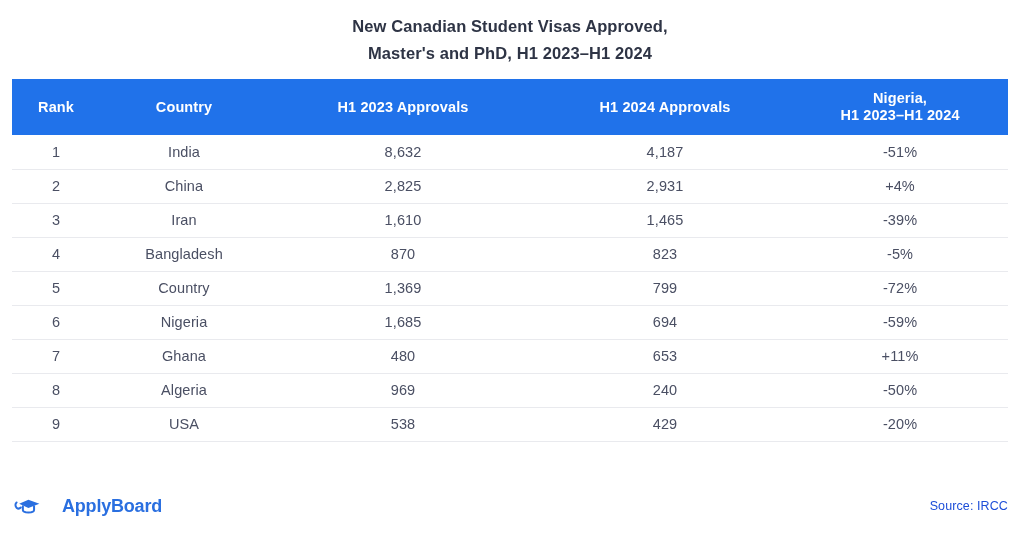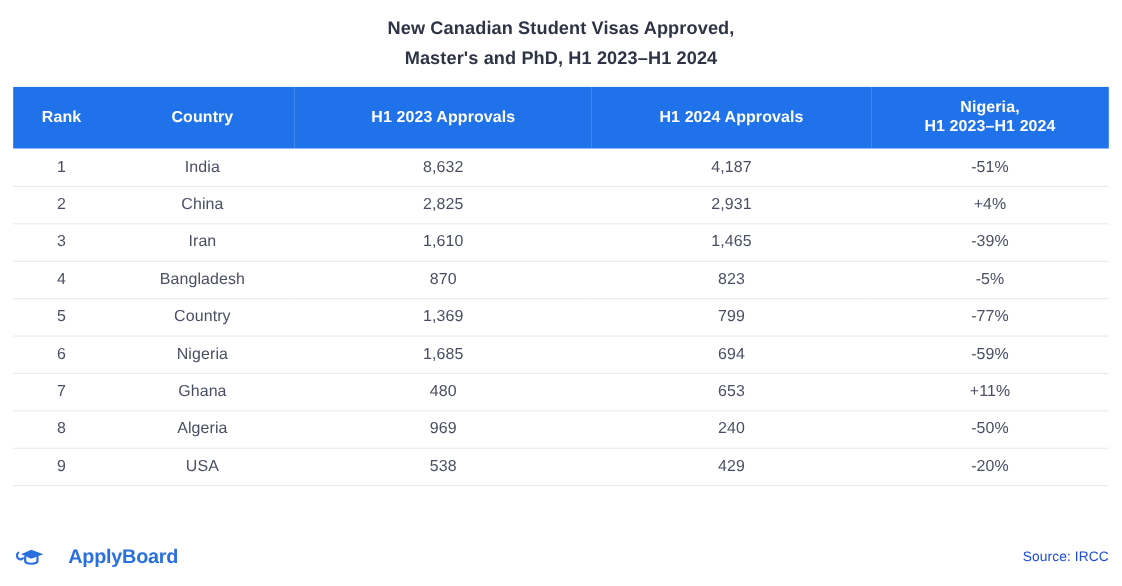--- a/index.html
+++ b/index.html
@@ -173,21 +173,21 @@
           <td>Bangladesh</td>
           <td>870</td>
           <td>823</td>
           <td class="change-neg">-5%</td>
         </tr>
         <tr>
           <td>5</td>
           <td>Country</td>
           <td>1,369</td>
           <td>799</td>
-          <td class="change-neg">-77%</td>
+          <td class="change-neg">-72%</td>
         </tr>
         <tr>
           <td>6</td>
           <td>Nigeria</td>
           <td>1,685</td>
           <td>694</td>
           <td class="change-neg">-59%</td>
         </tr>
         <tr>
           <td>7</td>

